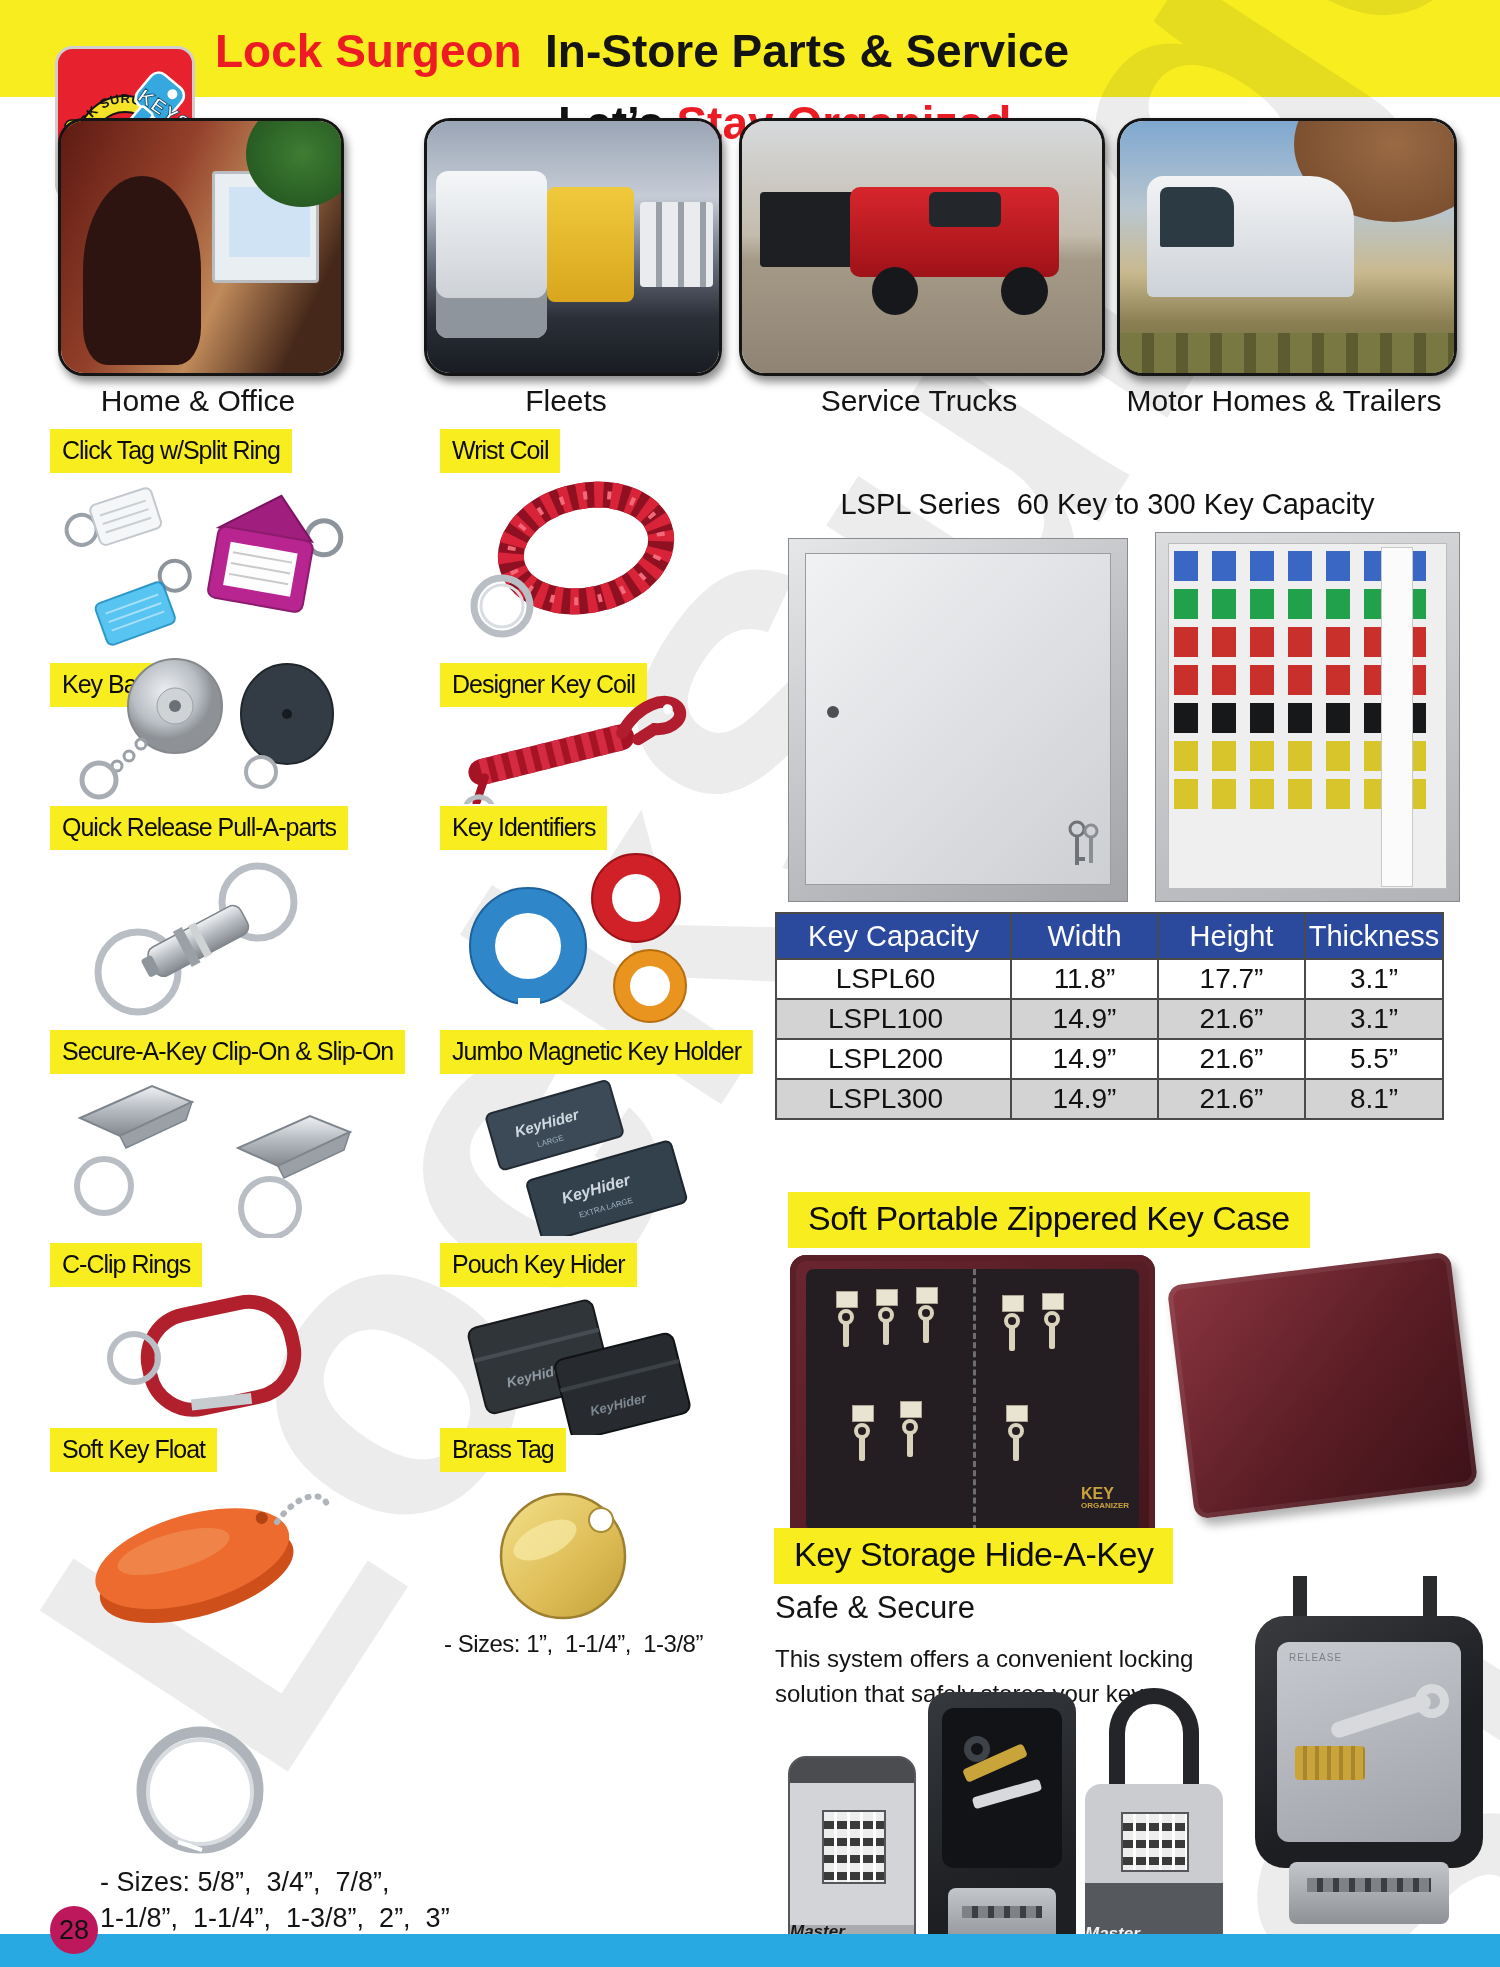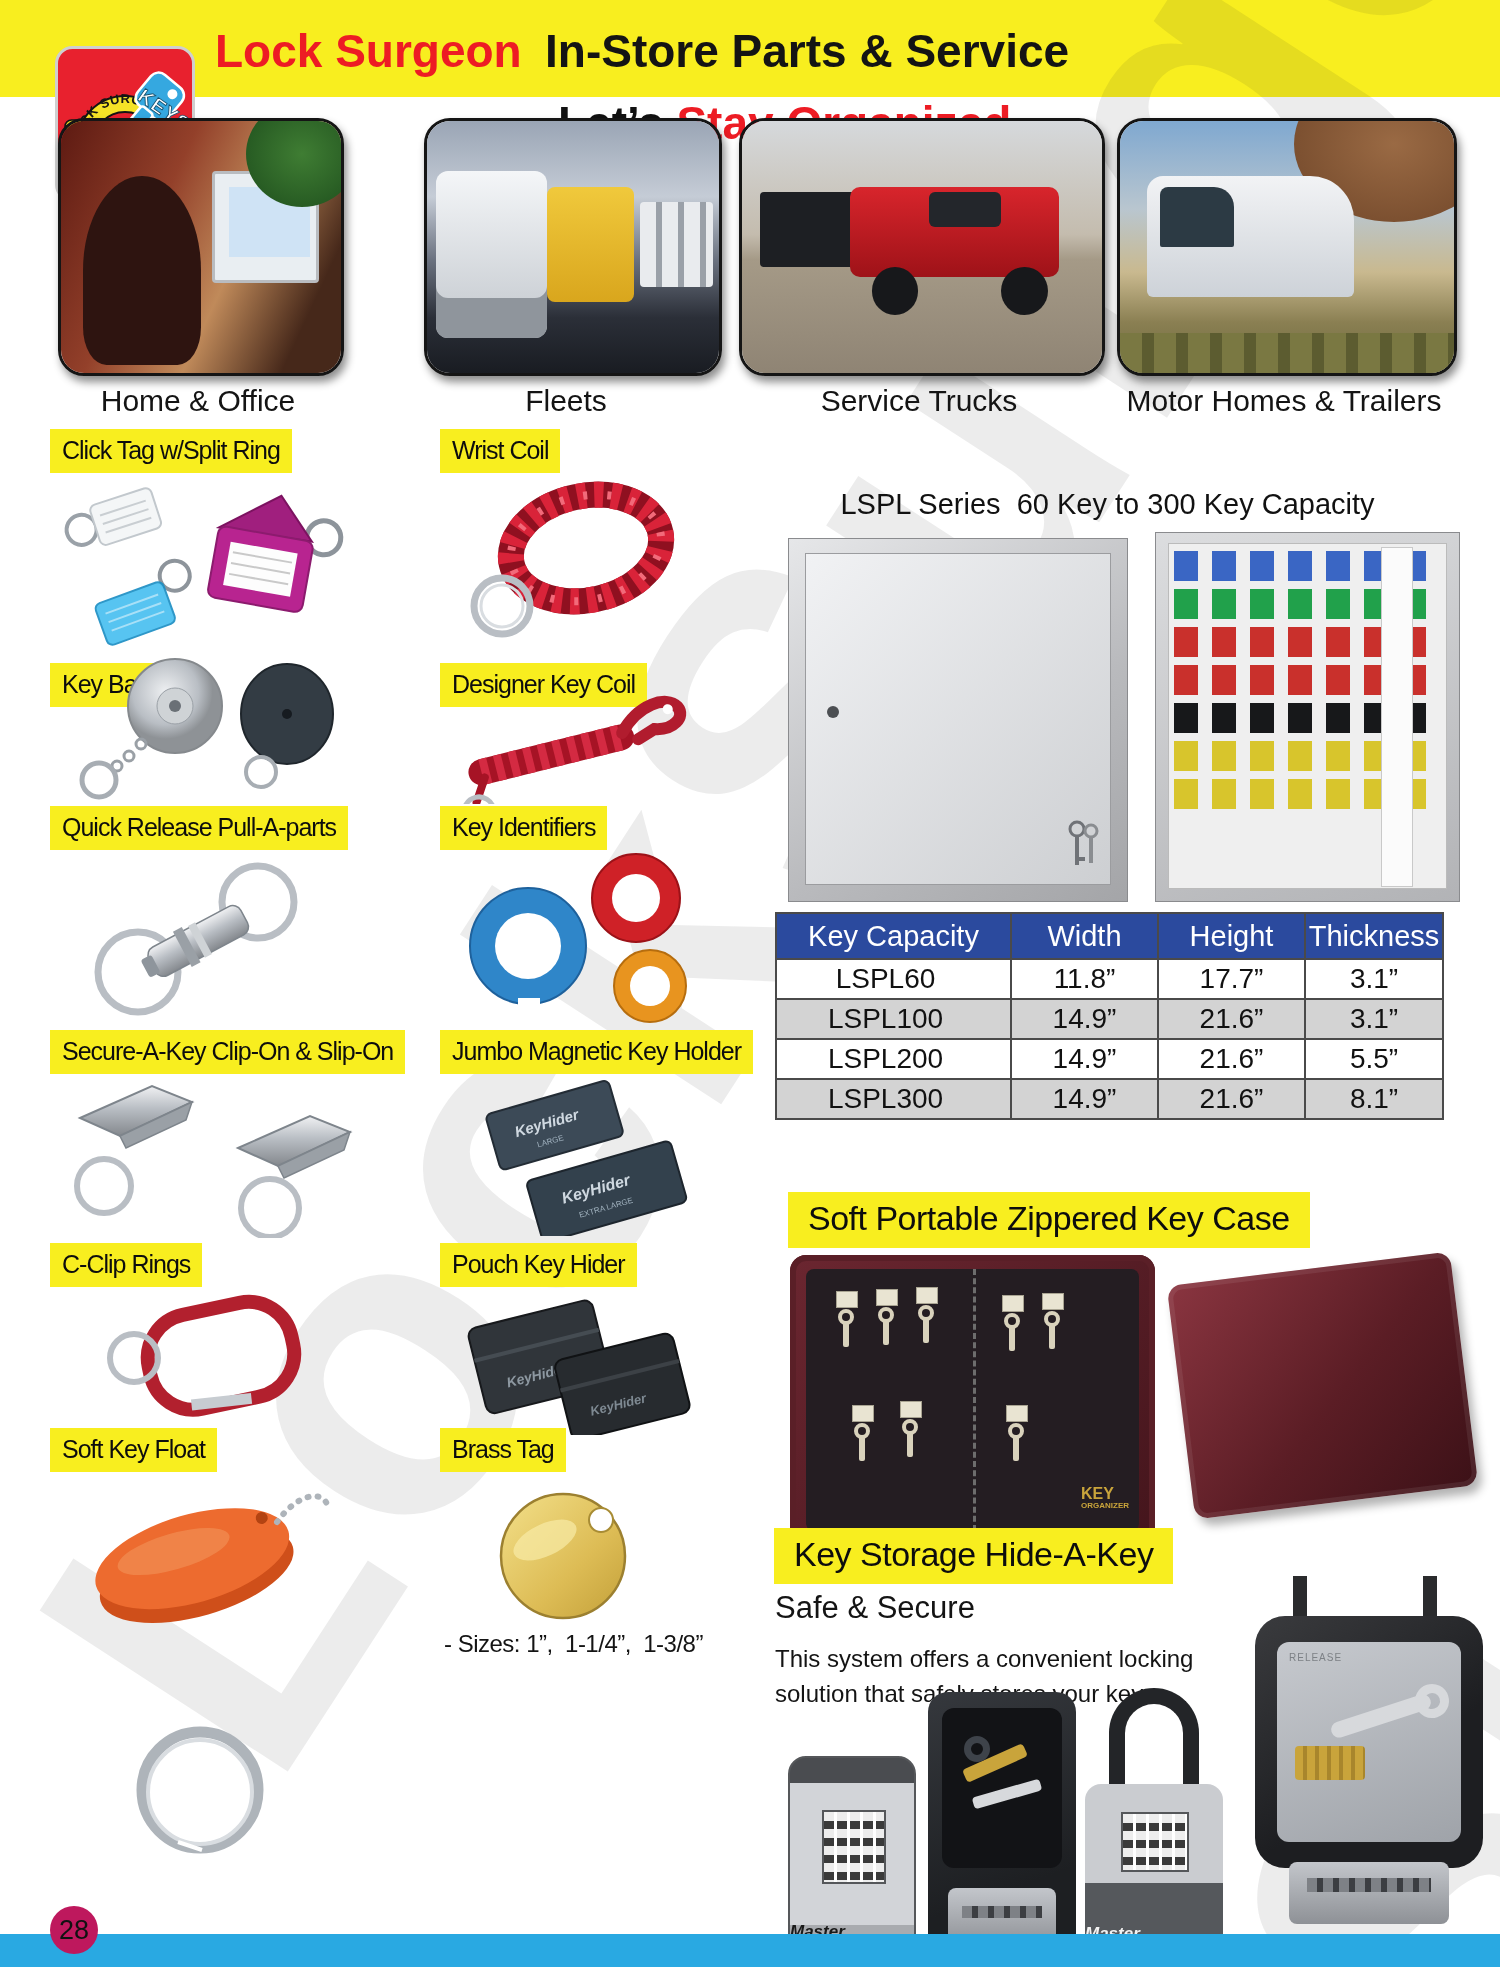--- a/index.html
+++ b/index.html
@@ -254,20 +254,21 @@
       <circle cx="206" cy="62" r="6" fill="#b34312"></circle>
     </g>
     <path d="M212,46 C232,18 256,14 262,28" fill="none" stroke="#aeb4ba" stroke-width="6" stroke-linecap="round" stroke-dasharray="1 9"></path>
   </svg>
 
   <svg class="abs z2" style="left:100px;top:1720px" width="205" height="142" viewBox="0 0 205 142">
     <circle cx="100" cy="70" r="58" fill="none" stroke="#aeb4ba" stroke-width="11"></circle>
     <circle cx="100" cy="72" r="52" fill="none" stroke="#d9dde1" stroke-width="4"></circle>
     <path d="M78,122 L102,130" stroke="#fff" stroke-width="4"></path>
   </svg>
+  <div class="sizes" style="left:100px;top:1864px"><span style="display:block">- Sizes: 5/8”,  3/4”,  7/8”,</span><span style="display:block">1-1/8”,  1-1/4”,  1-3/8”,  2”,  3”</span></div>
 
   <div class="pnum">
       <span>28</span>
     </div>
 
   <div class="lbl" style="left:440px;top:429px">Wrist Coil</div>
   <svg class="abs z2" style="left:448px;top:476px" width="235px" height="174" viewBox="0 0 235 174">
     <ellipse cx="138" cy="72" rx="76" ry="52" fill="none" stroke="#8f1020" stroke-width="26" transform="rotate(-12 138 72)"></ellipse>
     <ellipse cx="138" cy="72" rx="76" ry="52" fill="none" stroke="#d92339" stroke-width="26" stroke-dasharray="9 8" transform="rotate(-12 138 72)"></ellipse>
     <ellipse cx="138" cy="72" rx="76" ry="52" fill="none" stroke="#f26a7a" stroke-width="8" stroke-dasharray="4 20" transform="rotate(-12 138 72)"></ellipse>

